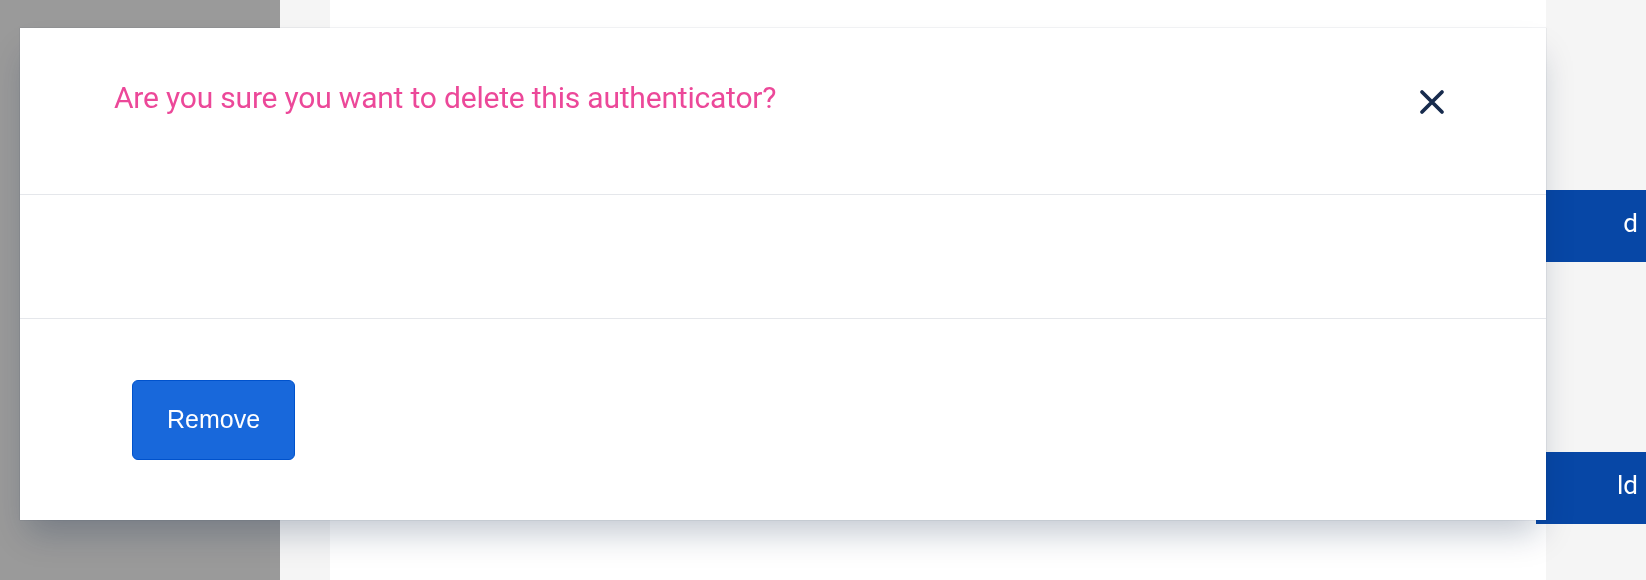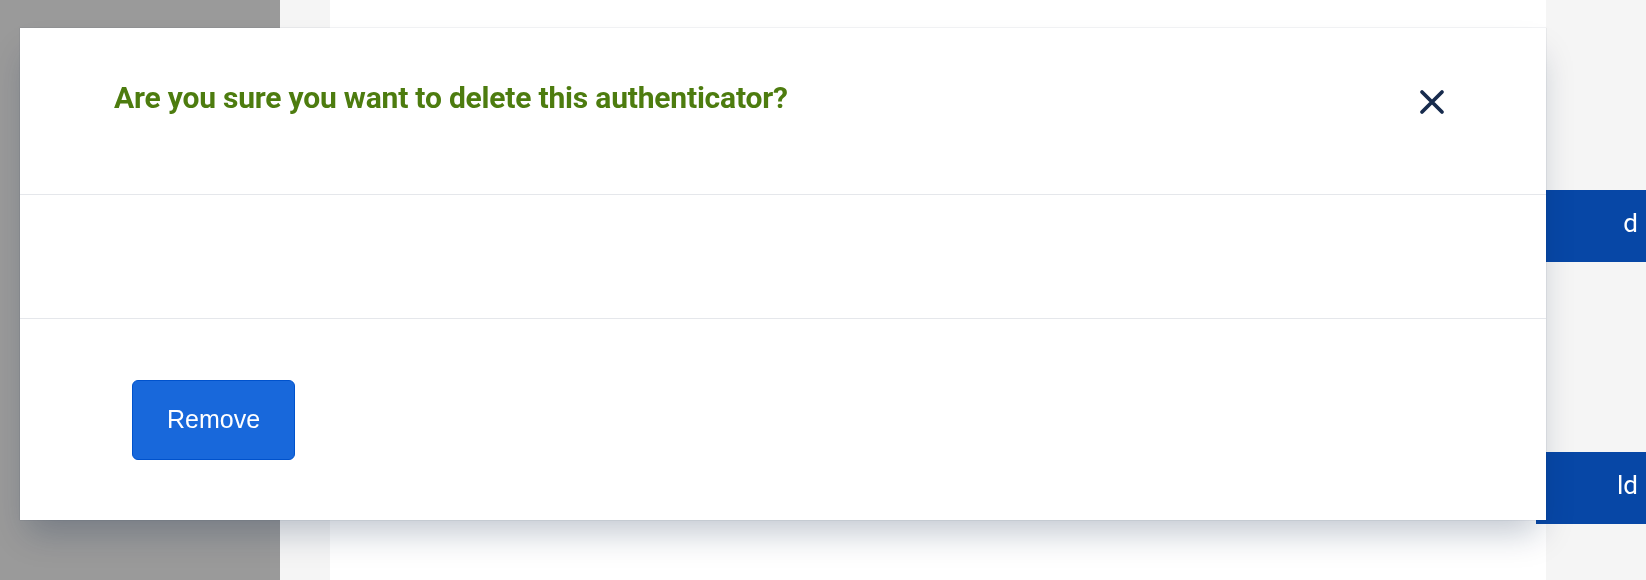--- a/index.html
+++ b/index.html
@@ -70,22 +70,22 @@
     }
     .modal-header {
       display: flex;
       align-items: flex-start;
       justify-content: space-between;
       padding: 52px 80px 68px 94px;
       border-bottom: 1px solid #e5e7eb;
     }
     .modal-title {
       font-size: 30px;
-      font-weight: 700;
-      color: #4d7c0f;
+      font-weight: 400;
+      color: #ec4899;
       letter-spacing: -0.2px;
     }
     .close-btn {
       background: transparent;
       border: none;
       width: 48px;
       height: 48px;
       cursor: pointer;
       display: flex;
       align-items: center;

